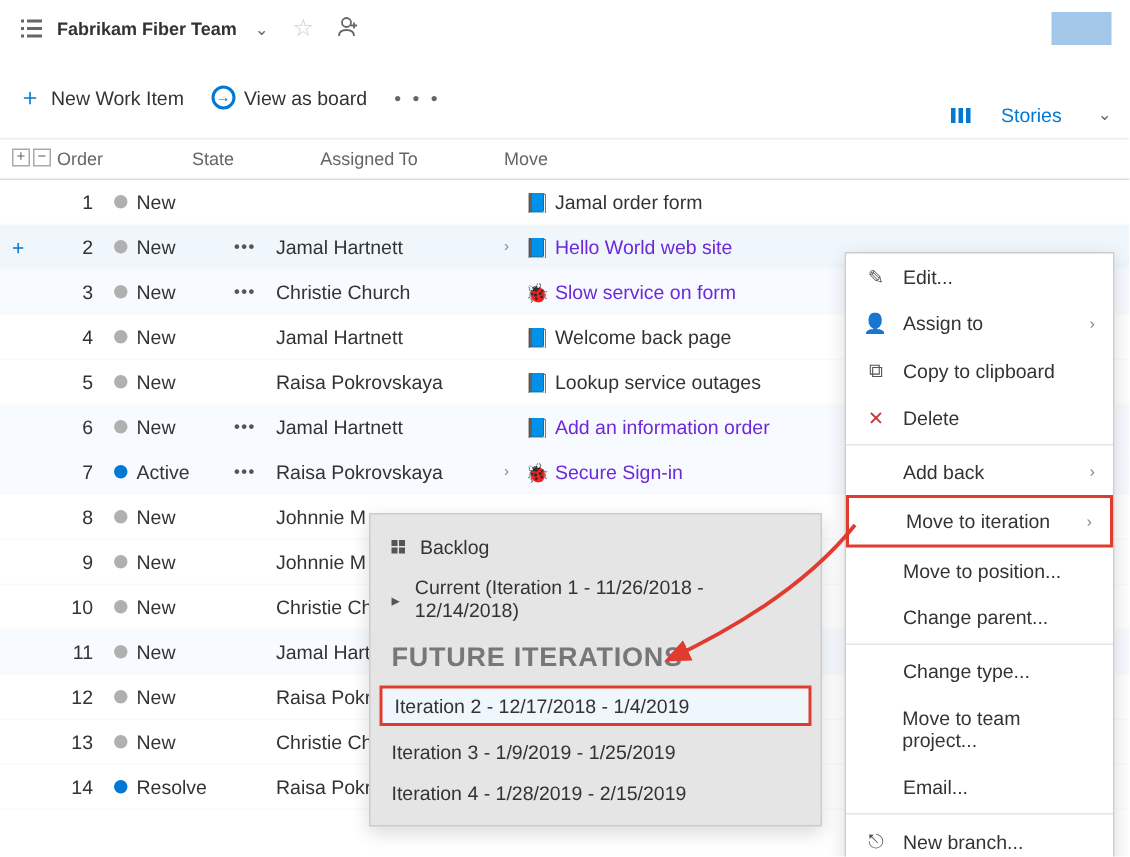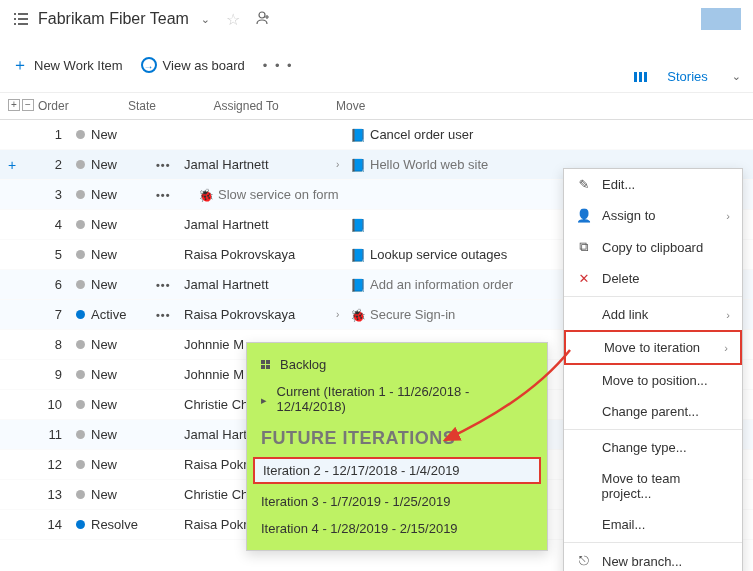--- a/index.html
+++ b/index.html
@@ -1,19 +1,19 @@
 <!DOCTYPE html>
 <html><head>
 <meta charset="utf-8">
 <style>
 * { box-sizing: border-box; margin: 0; padding: 0; }
 body { font-family: "Segoe UI", Arial, sans-serif; font-size: 13px; color: #333; background: #fff; width: 753px; height: 571px; overflow: hidden; position: relative; }
 .header { display: flex; align-items: center; padding: 8px 12px; gap: 8px; }
 .team-icon { width: 18px; height: 18px; display: inline-flex; align-items: center; justify-content: center; }
-.team-name { font-size: 16px; color: #333; font-weight: 400; }
+.team-name { font-size: 12px; color: #333; font-weight: 700; }
 .chevron-down { color: #666; font-size: 11px; margin-left: 4px; }
 .star-icon { color: #ccc; font-size: 16px; margin-left: 8px; cursor: pointer; }
 .people-icon { color: #666; margin-left: 8px; cursor: pointer; }
 .header-right { margin-left: auto; width: 40px; height: 22px; background: #a3c7e8; }
 .toolbar { display: flex; align-items: center; padding: 8px 12px; border-bottom: 1px solid #eee; gap: 18px; }
 .toolbar-item { display: flex; align-items: center; gap: 6px; color: #333; cursor: pointer; font-size: 13px; }
 .plus-icon { color: #0078d4; font-size: 16px; font-weight: 300; }
 .board-icon { color: #0078d4; width: 16px; height: 16px; border: 2px solid #0078d4; border-radius: 50%; display: inline-flex; align-items: center; justify-content: center; font-size: 10px; }
 .more-icon { color: #666; letter-spacing: 2px; cursor: pointer; }
 .toolbar-right { margin-left: auto; display: flex; align-items: center; gap: 20px; color: #0078d4; cursor: pointer; margin-top: 23px; }
@@ -37,23 +37,23 @@
 .state-dot { width: 9px; height: 9px; border-radius: 50%; background: #b0b0b0; }
 .state-dot.active { background: #0078d4; }
 .row .more-dots { width: 28px; color: #555; letter-spacing: 1px; cursor: pointer; font-weight: bold; font-size: 11px; }
 .row .assigned { width: 152px; color: #333; }
 .row .expand-chev { width: 14px; color: #888; font-size: 10px; }
 .row .title-cell { flex: 1; display: flex; align-items: center; gap: 6px; overflow: hidden; white-space: nowrap; }
 .type-icon { width: 14px; height: 14px; flex-shrink: 0; }
 .type-icon.story::before { content: "📘"; font-size: 13px; }
 .type-icon.bug::before { content: "🐞"; font-size: 13px; }
 .title-text { color: #333; }
-.title-text.link { color: #737373; }
-
-.submenu { position: absolute; left: 246px; top: 342px; width: 302px; background: #bef264; border: 1px solid #ccc; box-shadow: 0 4px 12px rgba(0,0,0,0.15); padding: 8px 0; }
+.title-text.link { color: #6d28d9; }
+
+.submenu { position: absolute; left: 246px; top: 342px; width: 302px; background: #e5e5e5; border: 1px solid #ccc; box-shadow: 0 4px 12px rgba(0,0,0,0.15); padding: 8px 0; }
 .submenu-row { display: flex; align-items: center; padding: 6px 14px; gap: 10px; font-size: 13px; cursor: pointer; }
 .submenu-heading { padding: 8px 14px 4px; font-size: 18px; font-weight: 600; color: #777; letter-spacing: 0.5px; }
 .submenu-row.hl { background: #eff6fc; border: 2px solid #e03b2e; margin: 4px 6px; padding: 4px 8px; }
 .tile-icon { display: inline-grid; grid-template-columns: 4px 4px; grid-template-rows: 4px 4px; gap: 1px; }
 .tile-icon span { background: #555; }
 .tri-icon::before { content: "▸"; color: #555; font-size: 11px; }
 
 .context-menu { position: absolute; right: 10px; top: 168px; width: 180px; background: #fff; border: 1px solid #ccc; box-shadow: 0 4px 12px rgba(0,0,0,0.15); }
 .menu-item { display: flex; align-items: center; padding: 8px 12px; gap: 10px; font-size: 13px; cursor: pointer; color: #333; }
 .menu-item.hl { border: 2px solid #e03b2e; }
@@ -130,21 +130,21 @@
       <span class="order">1</span>
       <span class="state">
         <span class="state-dot "></span>
         <span>New</span>
       </span>
       <span class="more-dots"></span>
       <span class="assigned"></span>
       <span class="expand-chev"></span>
       <span class="title-cell">
         <span class="type-icon story"></span>
-        <span class="title-text ">Cancel order user</span>
+        <span class="title-text ">Jamal order form</span>
       </span>
     </div>
     <div class="row selected">
       <span class="row-add">+</span>
       <span class="row-controls"></span>
       <span class="order">2</span>
       <span class="state">
         <span class="state-dot "></span>
         <span>New</span>
       </span>
@@ -158,39 +158,41 @@
     </div>
     <div class="row highlighted">
       <span class="row-add">+</span>
       <span class="row-controls"></span>
       <span class="order">3</span>
       <span class="state">
         <span class="state-dot "></span>
         <span>New</span>
       </span>
       <span class="more-dots">•••</span>
+      <span class="assigned">Christie Church</span>
       <span class="expand-chev"></span>
       <span class="title-cell">
         <span class="type-icon bug"></span>
         <span class="title-text link">Slow service on form</span>
       </span>
     </div>
     <div class="row ">
       <span class="row-add">+</span>
       <span class="row-controls"></span>
       <span class="order">4</span>
       <span class="state">
         <span class="state-dot "></span>
         <span>New</span>
       </span>
       <span class="more-dots"></span>
       <span class="assigned">Jamal Hartnett</span>
       <span class="expand-chev"></span>
       <span class="title-cell">
         <span class="type-icon story"></span>
+        <span class="title-text ">Welcome back page</span>
       </span>
     </div>
     <div class="row ">
       <span class="row-add">+</span>
       <span class="row-controls"></span>
       <span class="order">5</span>
       <span class="state">
         <span class="state-dot "></span>
         <span>New</span>
       </span>
@@ -354,21 +356,21 @@
   </div>
   <div class="submenu-row">
     <span class="tri-icon"></span>
     <span>Current (Iteration 1 - 11/26/2018 - 12/14/2018)</span>
   </div>
   <div class="submenu-heading">FUTURE ITERATIONS</div>
   <div class="submenu-row hl">
     <span>Iteration 2 - 12/17/2018 - 1/4/2019</span>
   </div>
   <div class="submenu-row">
-    <span>Iteration 3 - 1/7/2019 - 1/25/2019</span>
+    <span>Iteration 3 - 1/9/2019 - 1/25/2019</span>
   </div>
   <div class="submenu-row">
     <span>Iteration 4 - 1/28/2019 - 2/15/2019</span>
   </div>
 </div>
 
 <div class="context-menu">
   <div class="menu-item">
       <span class="mi-icon">✎</span>
       <span>Edit...</span>
@@ -382,21 +384,21 @@
       <span class="mi-icon">⧉</span>
       <span>Copy to clipboard</span>
     </div>
   <div class="menu-item">
       <span class="mi-icon red">✕</span>
       <span>Delete</span>
     </div>
   <div class="menu-sep"></div>
   <div class="menu-item">
       <span class="mi-icon"></span>
-      <span>Add link</span>
+      <span>Add back</span>
       <span class="chev-right">›</span>
     </div>
   <div class="menu-item hl">
       <span class="mi-icon"></span>
       <span>Move to iteration</span>
       <span class="chev-right">›</span>
     </div>
   <div class="menu-item">
       <span class="mi-icon"></span>
       <span>Move to position...</span>

